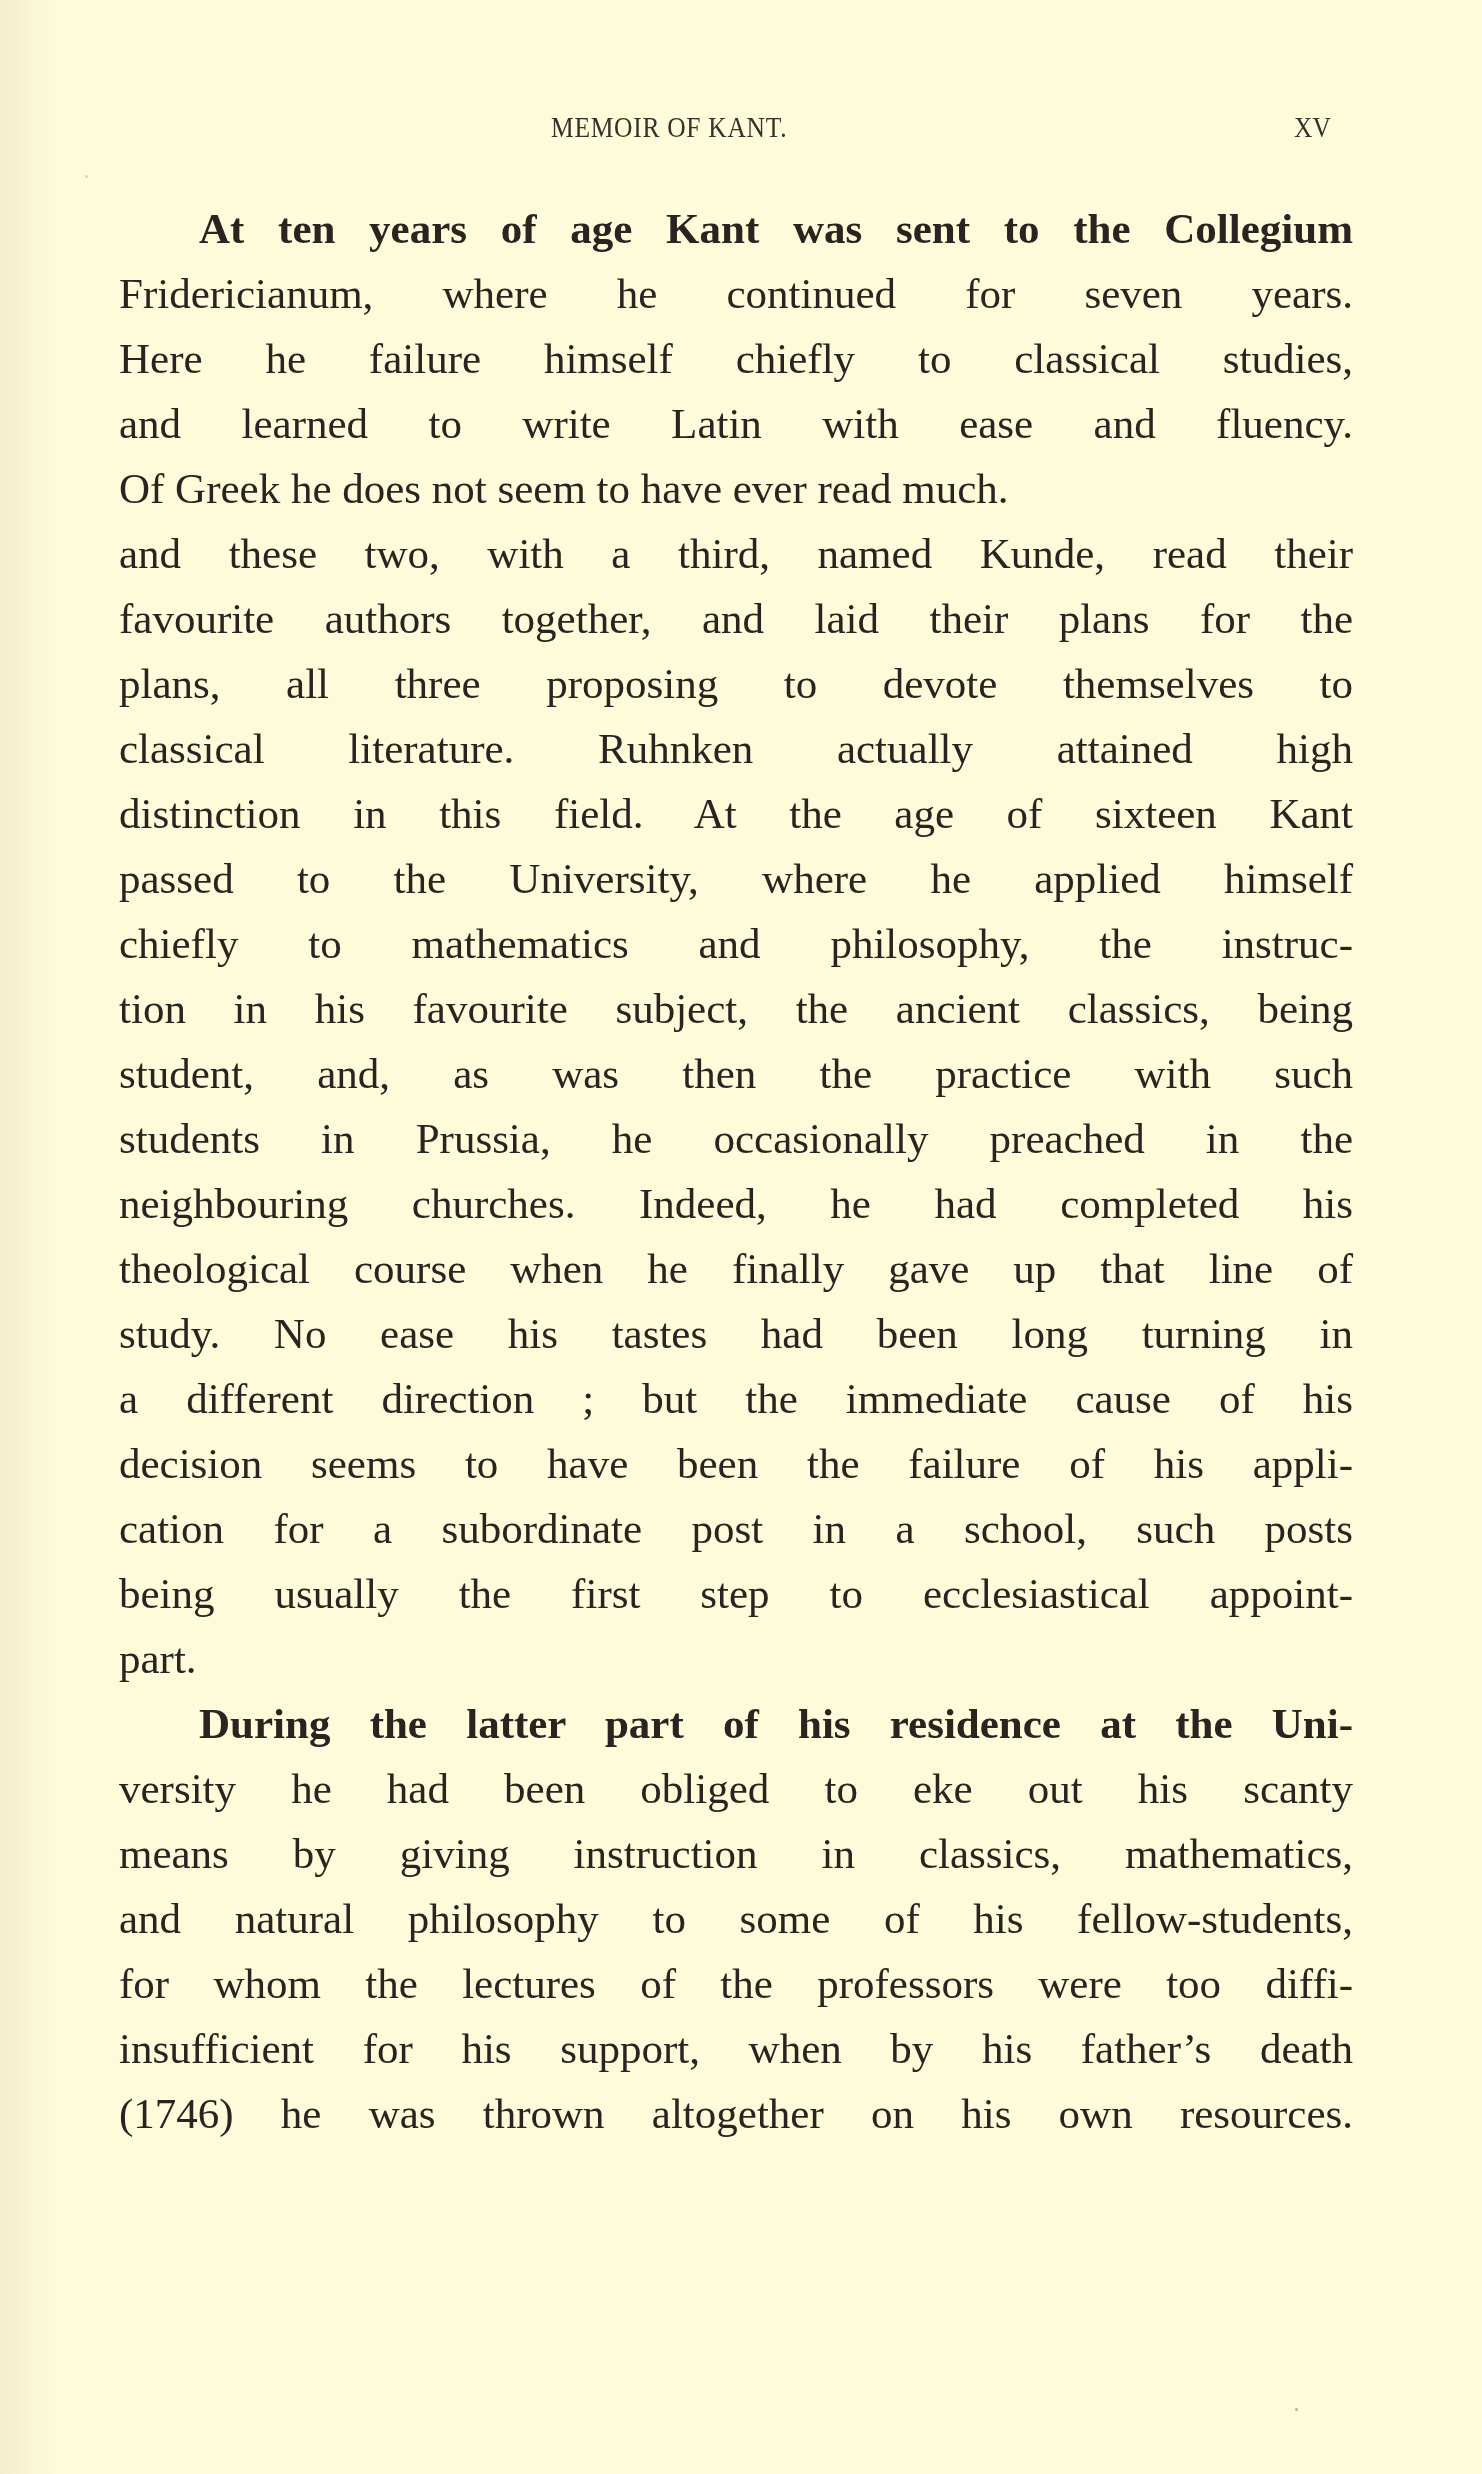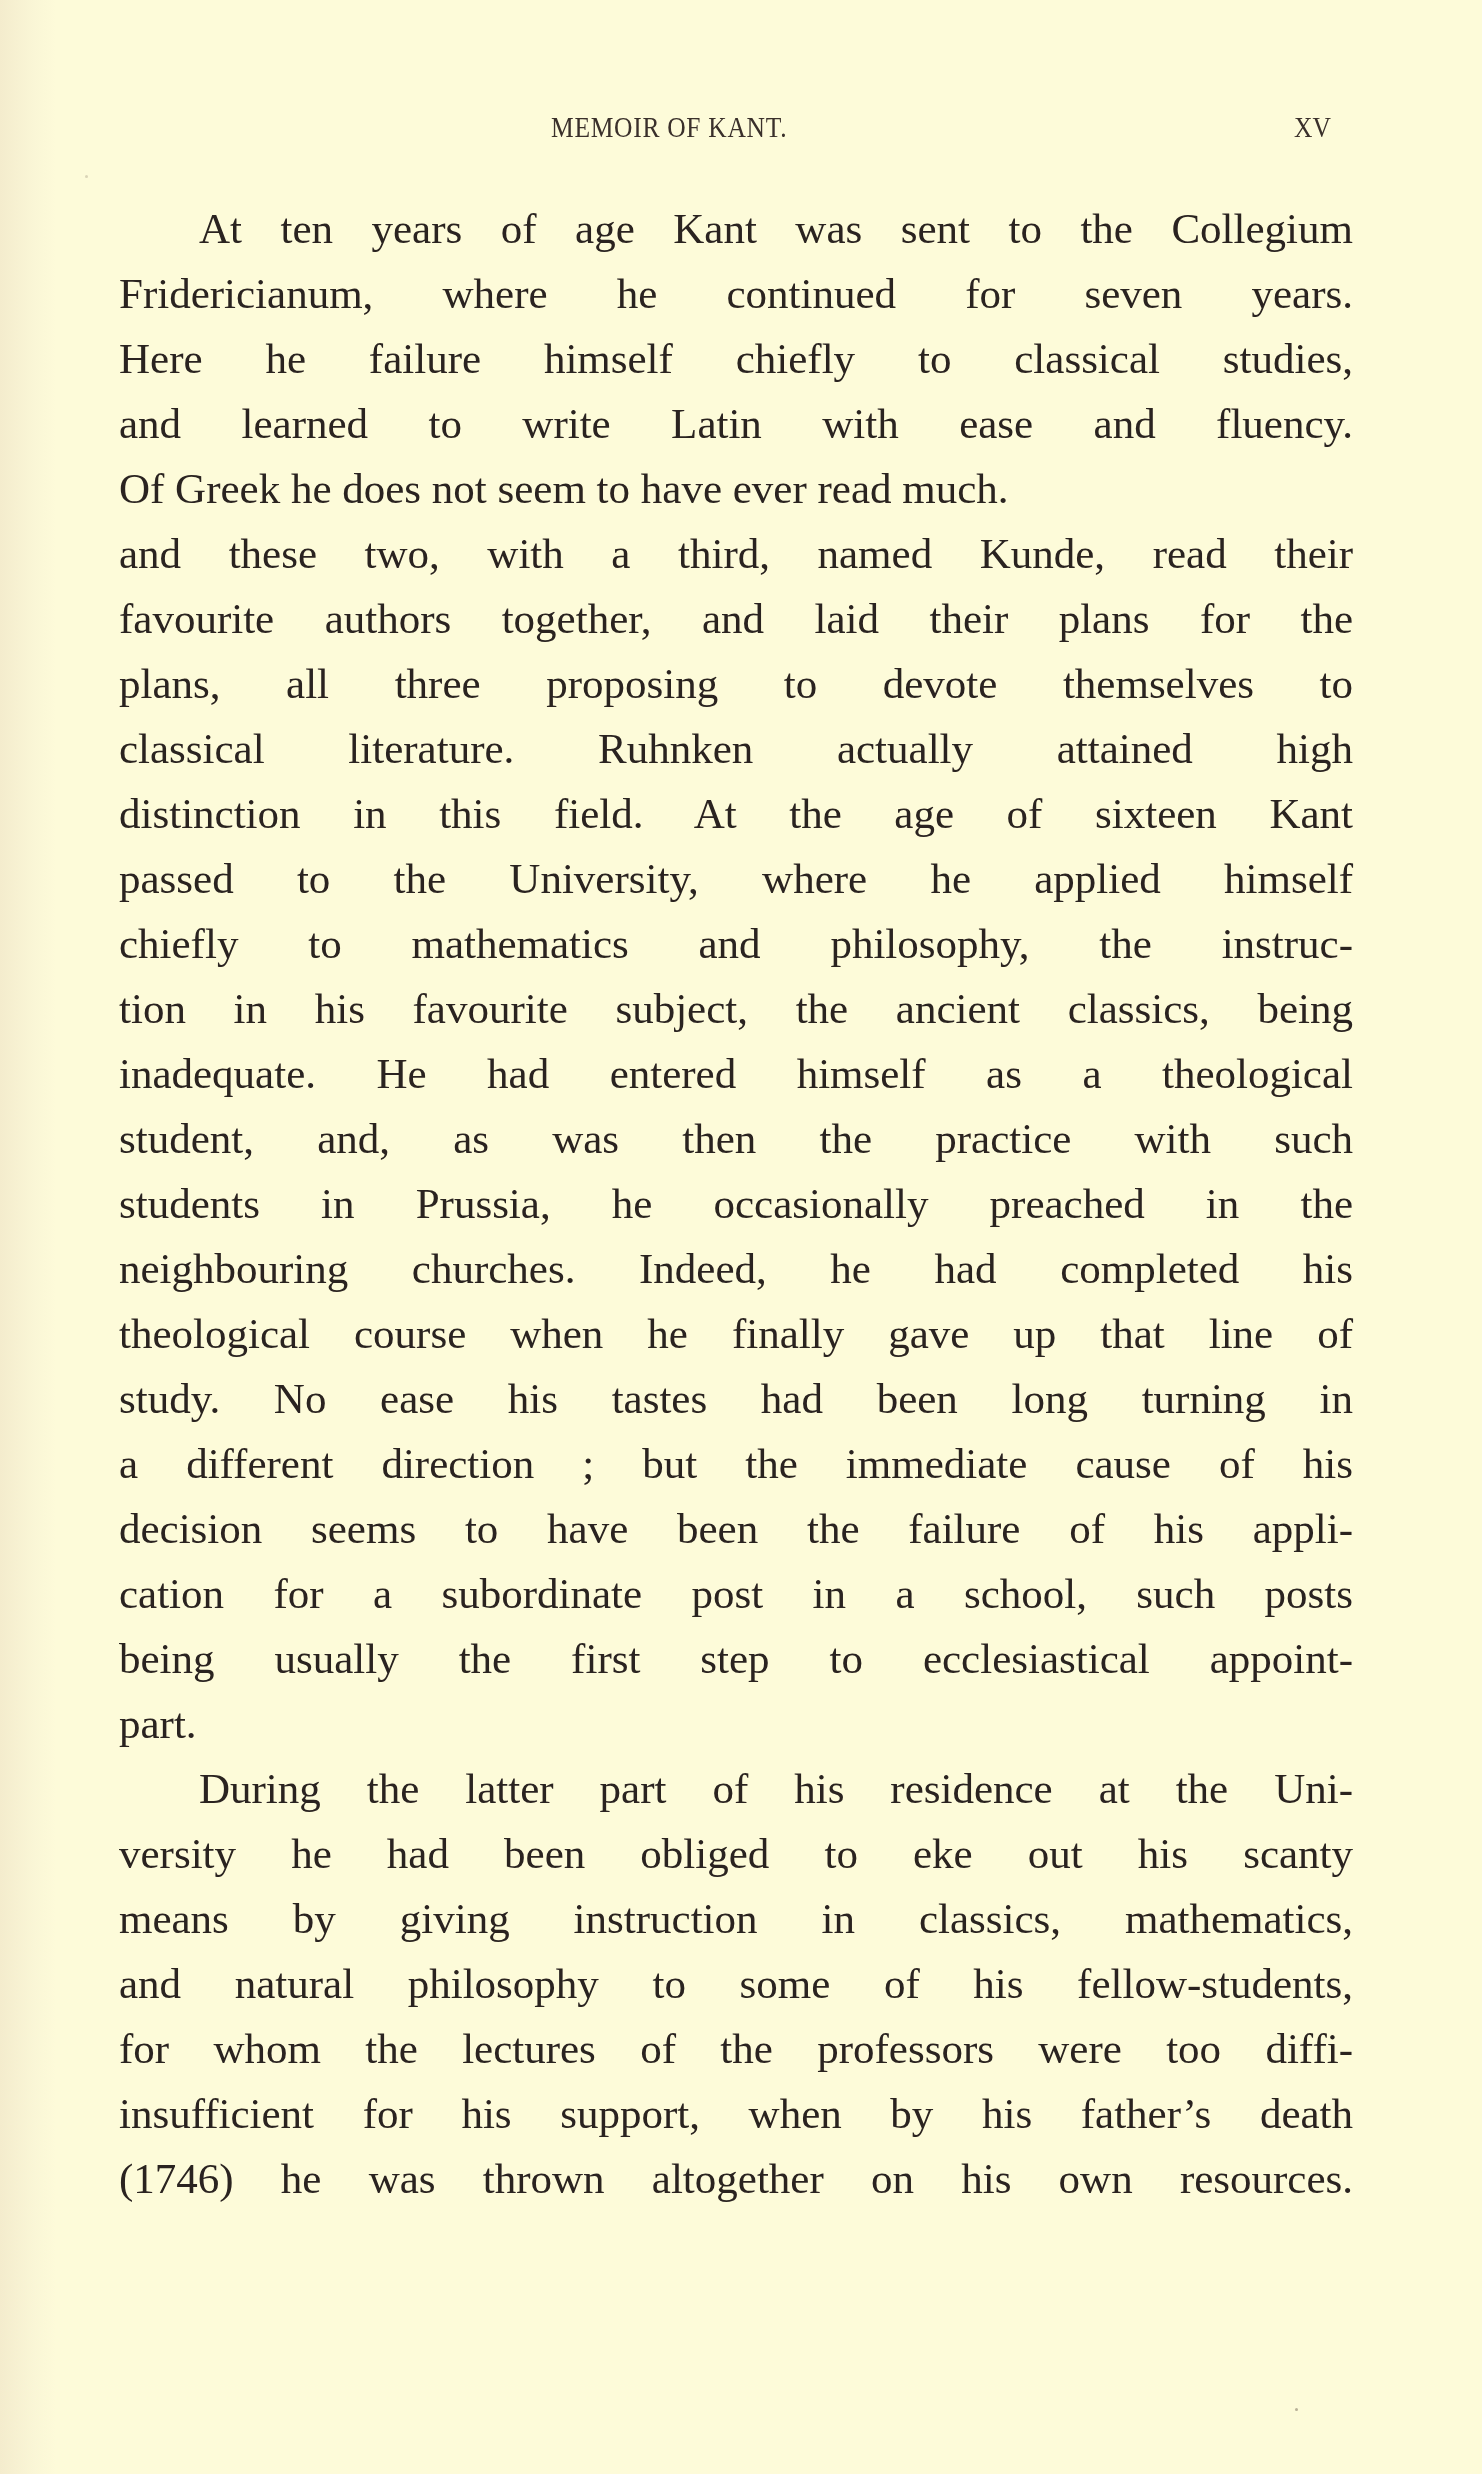--- a/index.html
+++ b/index.html
@@ -61,20 +61,21 @@
       font-size: 43px;
       line-height: 65px;
       height: 65px;
       white-space: nowrap;
       text-align: justify;
       text-align-last: justify;
       transform: scaleY(1.0);
     }
     .line.indent {
       padding-left: 80px;
+      font-weight: bold;
     }
     .line.last {
       text-align-last: left;
     }
     .para + .para {
       margin-top: 0;
     }
     .speck {
       position: absolute;
       width: 3.2px; height: 3.2px;
@@ -105,21 +106,20 @@
 
   <div class="para">
     <span class="line">and these two, with a third, named Kunde, read their</span>
     <span class="line">favourite authors together, and laid their plans for the</span>
     <span class="line">plans, all three proposing to devote themselves to</span>
     <span class="line">classical literature. Ruhnken actually attained high</span>
     <span class="line">distinction in this field. At the age of sixteen Kant</span>
     <span class="line">passed to the University, where he applied himself</span>
     <span class="line">chiefly to mathematics and philosophy, the instruc-</span>
     <span class="line">tion in his favourite subject, the ancient classics, being</span>
-    <span class="line">inadequate. He had entered himself as a theological</span>
     <span class="line">student, and, as was then the practice with such</span>
     <span class="line">students in Prussia, he occasionally preached in the</span>
     <span class="line">neighbouring churches. Indeed, he had completed his</span>
     <span class="line">theological course when he finally gave up that line of</span>
     <span class="line">study. No ease his tastes had been long turning in</span>
     <span class="line">a different direction ; but the immediate cause of his</span>
     <span class="line">decision seems to have been the failure of his appli-</span>
     <span class="line">cation for a subordinate post in a school, such posts</span>
     <span class="line">being usually the first step to ecclesiastical appoint-</span>
     <span class="line last">part.</span>

